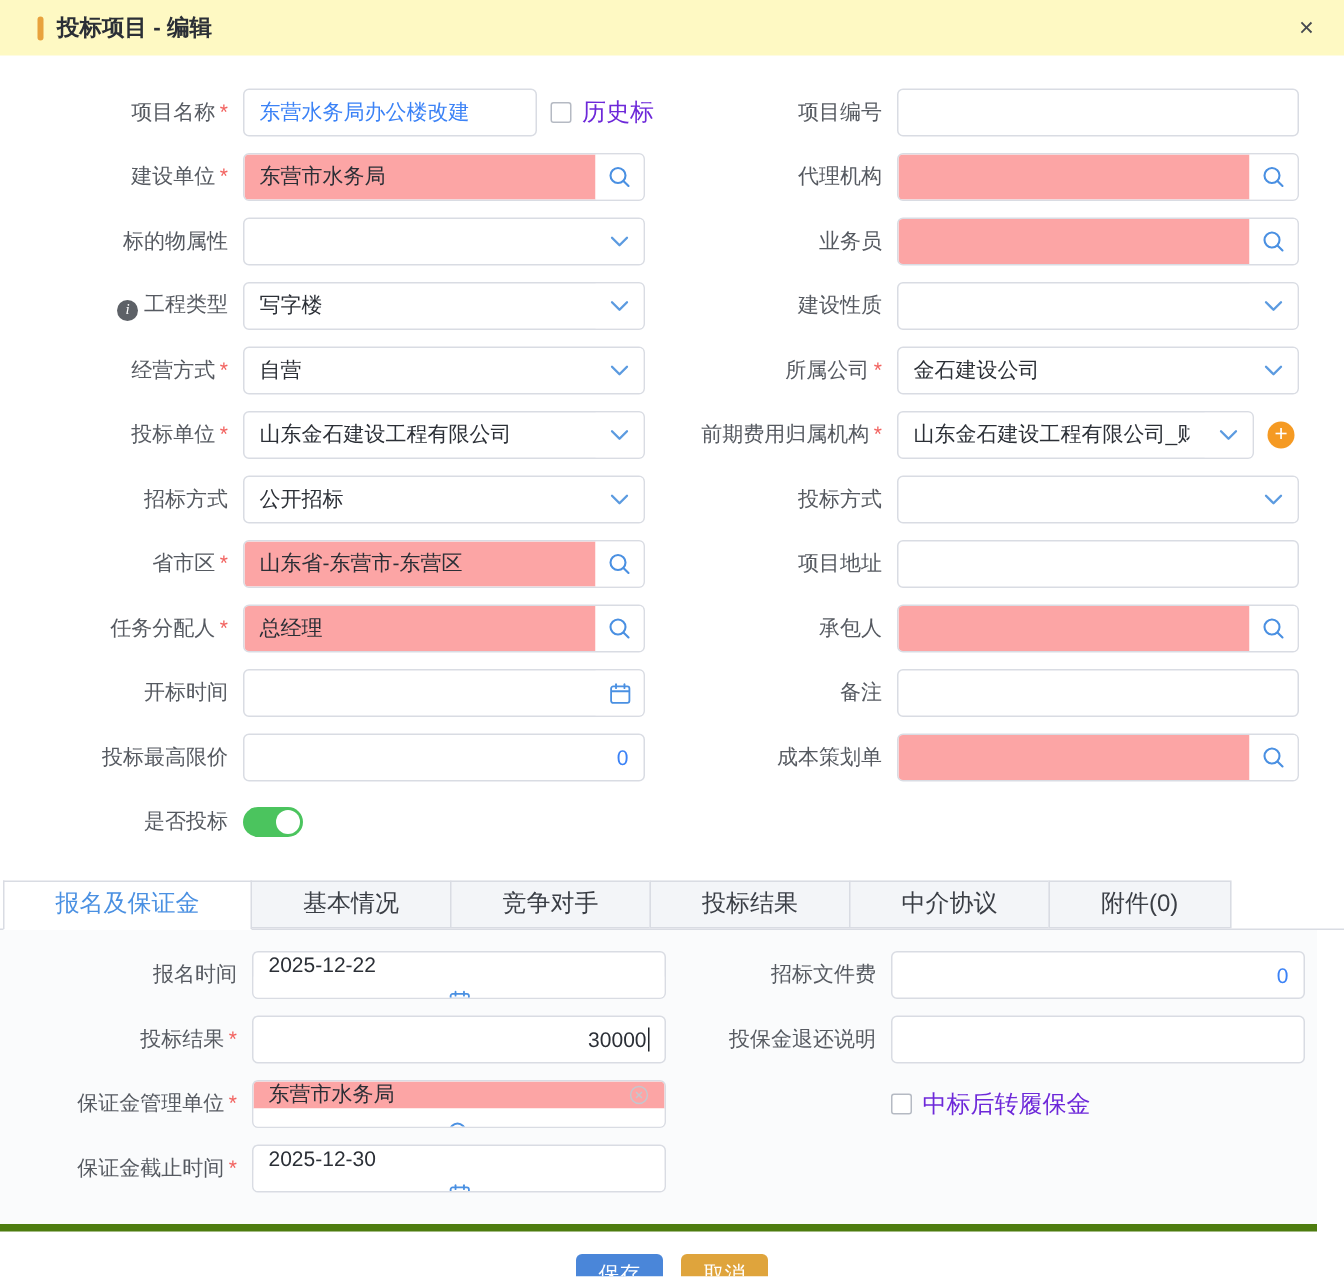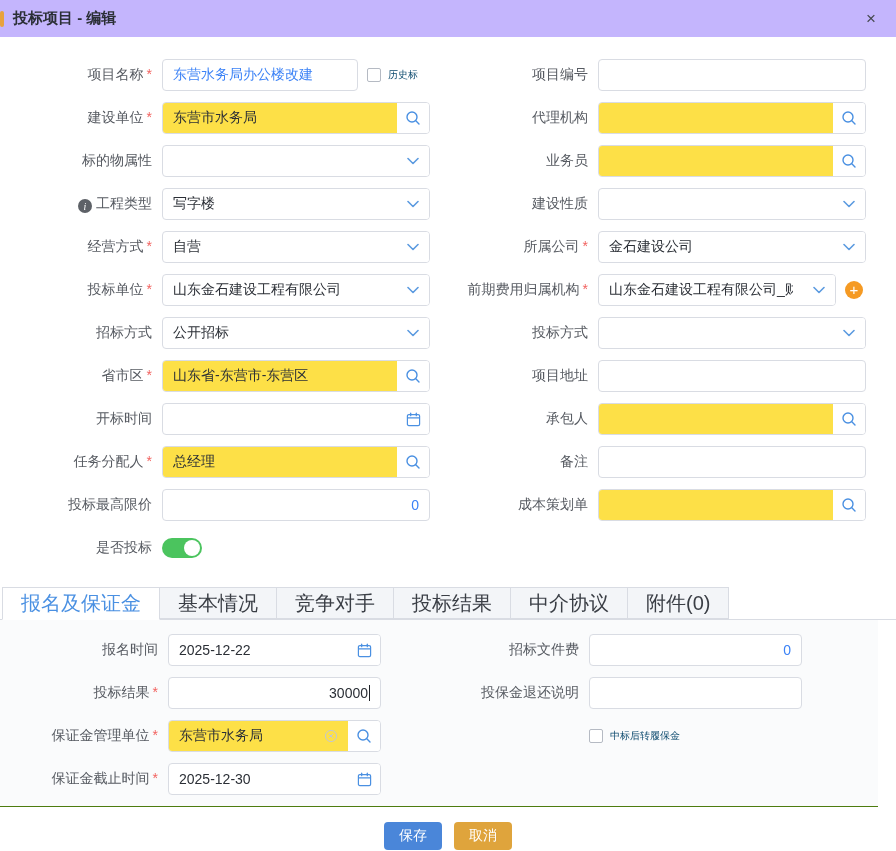--- a/index.html
+++ b/index.html
@@ -1,67 +1,67 @@
 <!DOCTYPE html>
 <html><head>
 <meta charset="utf-8">
 <style>
   * { margin:0; padding:0; box-sizing:border-box; }
   html,body { width:896px; height:851px; background:#fff; font-family:"Liberation Sans","DejaVu Sans",sans-serif; }
   .dialog { width:896px; height:851px; background:#fff; overflow:hidden; }
 
   
-  .hdr { height:37px; background:#c4b5fd; display:flex; align-items:center; padding:0 20px 0 0; }
+  .hdr { height:37px; background:#fef9c3; display:flex; align-items:center; padding:0 20px 0 25px; }
   .hdr-bar { width:4px; height:16px; border-radius:2px; background:#e8a23d; margin-right:9px; }
   .hdr-title { font-size:15px; font-weight:bold; color:#2b2f36; }
   .hdr-close { margin-left:auto; font-size:17px; color:#45494f; cursor:pointer; line-height:1; }
 
   
   .form { display:flex; padding-top:22px; }
   .col { width:448px; }
   .row { display:flex; align-items:center; margin-bottom:11px; height:32px; }
   .lbl { flex:0 0 162px; text-align:right; padding-right:10px; font-size:14px; color:#565a61; white-space:nowrap; }
   .col.right .lbl { flex:0 0 150px; }
   .req { color:#f2625f; margin-left:3px; }
 
   input.tf { height:32px; width:268px; border:1px solid #d9dce3; border-radius:4px; padding:0 10px; font-size:14px; color:#3b82f6; background:#fff; font-family:Liberation Sans, sans-serif; outline:none; }
   input.tf.short { width:196px; }
   input.tf.num { text-align:right; }
 
   .field { height:32px; width:268px; border:1px solid #d9dce3; border-radius:4px; background:#fff; display:flex; align-items:stretch; overflow:hidden; }
   .field .inner { flex:1; display:flex; align-items:center; padding:0 10px; min-width:0; }
-  .field.readonly .inner { background:#fde047; }
+  .field.readonly .inner { background:#fca5a5; }
   .field .val { font-size:14px; color:#2b2f36; white-space:nowrap; overflow:hidden; }
   .icon-slot { flex:0 0 32px; display:flex; align-items:center; justify-content:center; background:#fff; }
   .field.w238 { width:238px; }
   .field.num .inner { justify-content:flex-end; }
   .caret { width:1px; height:16px; background:#1f2329; margin-left:1px; }
   .clear-x { margin-left:auto; display:flex; align-items:center; }
 
   .cb { width:14px; height:14px; border:1px solid #b5bac3; border-radius:2px; background:#fff; display:inline-block; flex:0 0 14px; }
-  .cb-lbl { font-size:10px; color:#0c4a6e; margin-left:7px; white-space:nowrap; }
+  .cb-lbl { font-size:16px; color:#6d28d9; margin-left:7px; white-space:nowrap; }
   .after-field { display:flex; align-items:center; margin-left:9px; }
 
   .info-ic { width:14px; height:14px; border-radius:50%; background:#5d6167; color:#fff; font-size:10px; font-style:italic; font-family:"Liberation Serif",serif; display:inline-flex; align-items:center; justify-content:center; margin-right:4px; vertical-align:-2px; }
   .plus-btn { width:18px; height:18px; border-radius:50%; background:#f59a23; color:#fff; font-size:15px; line-height:16px; display:flex; align-items:center; justify-content:center; margin-left:9px; cursor:pointer; }
 
   .toggle { width:40px; height:20px; border-radius:10px; background:#4bc45e; position:relative; cursor:pointer; }
   .toggle .knob { position:absolute; right:2px; top:2px; width:16px; height:16px; border-radius:50%; background:#fff; }
   .row.toggle-row { margin-top:3px; }
 
   
   .tabbar { display:flex; align-items:flex-end; height:33px; border-bottom:1px solid #d9dce3; margin-top:12px; padding-left:2px; }
-  .tab { height:32px; line-height:30px; padding:0 18px; font-size:20px; color:#3a3e45; background:#f3f5f8; border:1px solid #d9dce3; margin-right:-1px; cursor:pointer; white-space:nowrap; }
+  .tab { height:32px; line-height:30px; padding:0 34px; font-size:16px; color:#3a3e45; background:#f3f5f8; border:1px solid #d9dce3; margin-right:-1px; cursor:pointer; white-space:nowrap; }
   .tab.active { background:#fff; color:#4a90e2; border-bottom:1px solid #fff; height:33px; margin-bottom:-1px; position:relative; z-index:2; }
 
   
-  .panel { background:#fafbfc; border-bottom:1px solid #4d7c0f; padding:14px 0 0 0; display:flex; width:878px; }
+  .panel { background:#fafbfc; border-bottom:5px solid #4d7c0f; padding:14px 0 10px 0; display:flex; width:878px; }
   .panel .lbl { flex:0 0 168px; }
   .panel .col.right .lbl { flex:0 0 150px; }
-  .panel input.tf, .panel .field { width:213px; }
+  .panel input.tf, .panel .field { width:276px;flex-direction:column; }
 
   
   .footer { display:flex; justify-content:center; gap:12px; padding-top:15px; }
   .btn { height:28px; padding:0 15px; border:none; border-radius:4px; font-size:14px; color:#fff; cursor:pointer; font-family:inherit; }
   .btn.save { background:#4a86d9; }
   .btn.cancel { background:#dfa43c; }
 
   svg { display:block; }
 </style>
 </head>
@@ -181,46 +181,46 @@
           <span class="icon-slot">
               <svg width="16" height="16" viewBox="0 0 16 16">
                 <circle cx="7" cy="7" r="5" fill="none" stroke="#4a90e2" stroke-width="1.4"></circle>
                 <line x1="10.8" y1="10.8" x2="14" y2="14" stroke="#4a90e2" stroke-width="1.4" stroke-linecap="round"></line>
               </svg>
             </span>
         </div>
       </div>
 
       <div class="row">
+        <span class="lbl"><span>任务分配人</span><span class="req">*</span></span>
+        <div class="field readonly">
+          <span class="inner">
+              <span class="val">总经理</span>
+            </span>
+          <span class="icon-slot">
+              <svg width="16" height="16" viewBox="0 0 16 16">
+                <circle cx="7" cy="7" r="5" fill="none" stroke="#4a90e2" stroke-width="1.4"></circle>
+                <line x1="10.8" y1="10.8" x2="14" y2="14" stroke="#4a90e2" stroke-width="1.4" stroke-linecap="round"></line>
+              </svg>
+            </span>
+        </div>
+      </div>
+
+      <div class="row">
         <span class="lbl"><span>开标时间</span></span>
         <div class="field">
           <span class="inner">
               <span class="val"></span>
             </span>
           <span class="icon-slot">
               <svg width="15" height="15" viewBox="0 0 16 16">
                 <rect x="1.5" y="2.8" width="13" height="11.7" rx="1.5" fill="none" stroke="#4a90e2" stroke-width="1.3"></rect>
                 <line x1="1.5" y1="6.2" x2="14.5" y2="6.2" stroke="#4a90e2" stroke-width="1.3"></line>
                 <line x1="5" y1="1.2" x2="5" y2="4" stroke="#4a90e2" stroke-width="1.3" stroke-linecap="round"></line>
                 <line x1="11" y1="1.2" x2="11" y2="4" stroke="#4a90e2" stroke-width="1.3" stroke-linecap="round"></line>
-              </svg>
-            </span>
-        </div>
-      </div>
-
-      <div class="row">
-        <span class="lbl"><span>任务分配人</span><span class="req">*</span></span>
-        <div class="field readonly">
-          <span class="inner">
-              <span class="val">总经理</span>
-            </span>
-          <span class="icon-slot">
-              <svg width="16" height="16" viewBox="0 0 16 16">
-                <circle cx="7" cy="7" r="5" fill="none" stroke="#4a90e2" stroke-width="1.4"></circle>
-                <line x1="10.8" y1="10.8" x2="14" y2="14" stroke="#4a90e2" stroke-width="1.4" stroke-linecap="round"></line>
               </svg>
             </span>
         </div>
       </div>
 
       <div class="row">
         <span class="lbl"><span>投标最高限价</span></span>
         <input class="tf num" value="0" style="">
       </div>
 

